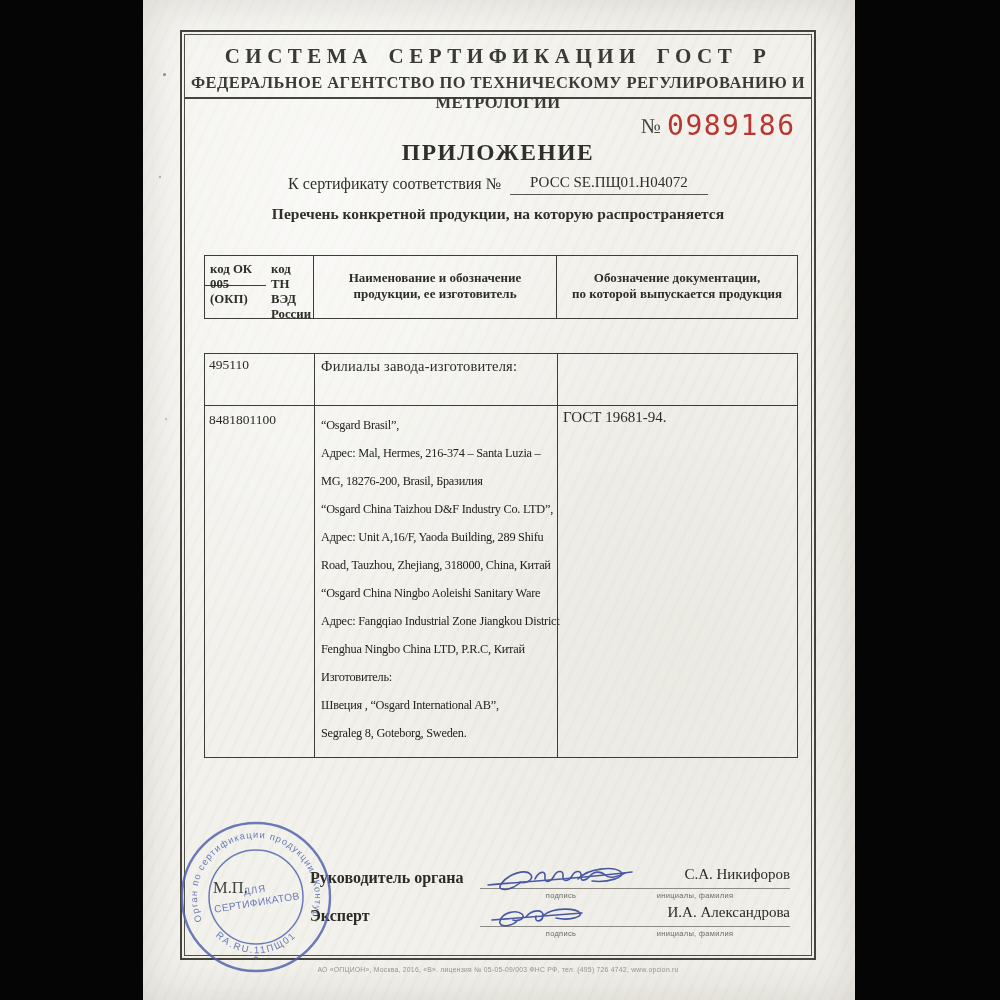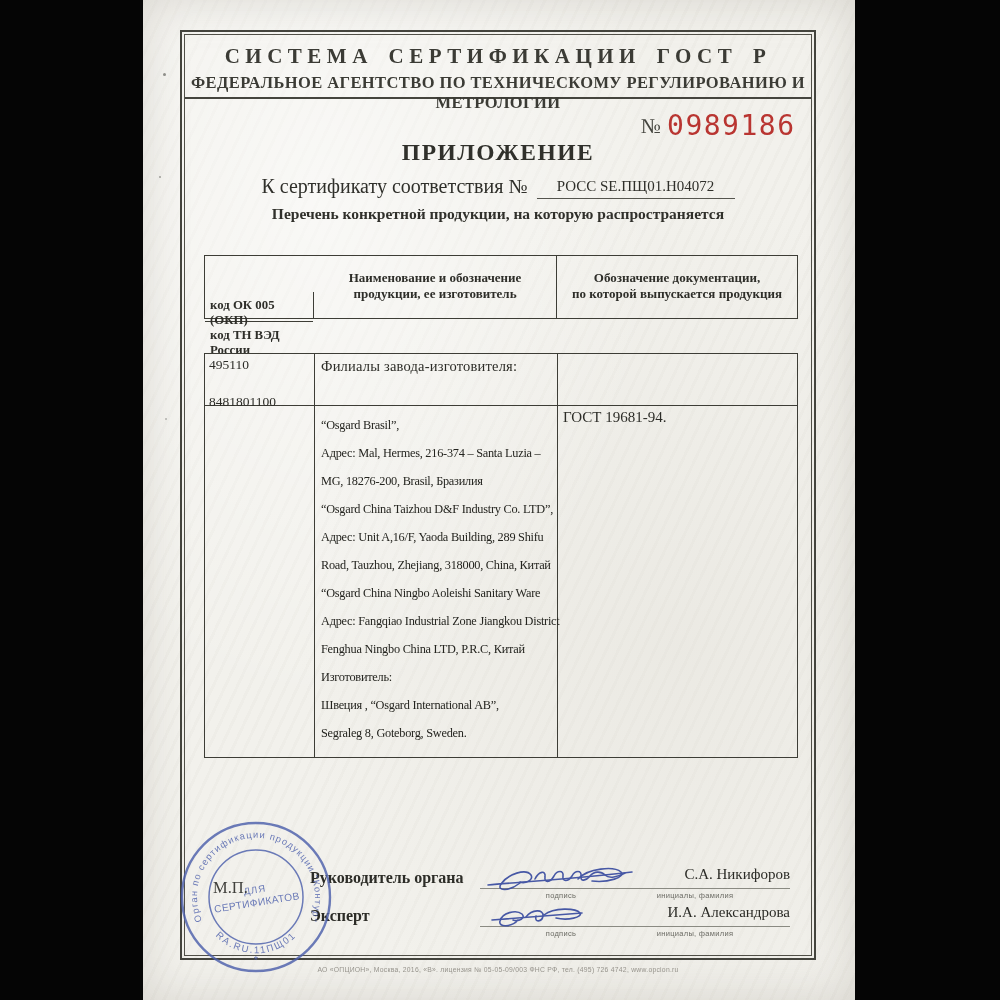--- a/index.html
+++ b/index.html
@@ -39,53 +39,53 @@
   .doc-number .nsign { font-size:21px; color:#45453f; vertical-align:2px; }
   .doc-number .nval  {
     font-family:"DejaVu Sans Mono",monospace; font-size:28px; letter-spacing:1.5px;
     color:#b93531; margin-left:6px;
   }
   .appendix-title {
     position:absolute; left:37px; top:139px; width:636px; text-align:center;
     font-size:23.5px; font-weight:bold; letter-spacing:1.5px; color:#30302b;
   }
   .cert-line { position:absolute; left:37px; top:175px; width:636px; text-align:center; white-space:nowrap; }
-  .cert-label { font-size:20px; color:#2f2f2a;text-align:right; }
+  .cert-label { font-size:16px; color:#2f2f2a;text-align:right; }
   .cert-num-wrap {
     display:inline-block; border-bottom:1.3px solid #55554e; min-width:198px;
     margin-left:9px; padding:0 4px 1px 4px;
   }
   .cert-num { display:inline-block; font-size:15px; transform:translateY(-2px); color:#2f2f2a; }
   .scope { position:absolute; left:37px; top:205px; width:636px; text-align:center;
            font-size:15.5px; font-weight:bold; line-height:18.5px; color:#30302b; }
 
   
   .spec-table {
     position:absolute; left:61px; top:255px; width:594px; height:64px;
     border:1.5px solid #3d3d36; display:flex;
   }
-  .spec-col1 { width:109px; border-right:1.5px solid #3d3d36; display:flex; flex-direction:column;margin-top:36px; }
+  .spec-col1 { width:109px; border-right:1.5px solid #3d3d36; display:flex; flex-direction:row; }
   .spec-col1 > div { font-size:12.8px; font-weight:bold; padding:6px 2px 0 5px; color:#2e2e29; }
   .spec-col1 .cell-top { height:30px; border-bottom:1.5px solid #3d3d36; }
   .spec-col1 .cell-bottom { flex:1; }
   .spec-col2 { width:243px; border-right:1.5px solid #3d3d36; }
   .spec-col3 { flex:1; }
   .spec-col2, .spec-col3 {
     text-align:center; font-size:13px; font-weight:bold; line-height:16px;
     padding-top:14px; color:#2e2e29;
   }
 
   
   .prod-table { position:absolute; left:61px; top:353px; width:594px; height:405px; border:1.5px solid #3d3d36; }
   .pt-sep-v1 { position:absolute; left:109px; top:0; bottom:0; border-left:1.5px solid #3d3d36; }
   .pt-sep-v2 { position:absolute; left:352px; top:0; bottom:0; border-left:1.5px solid #3d3d36; }
   .pt-sep-h  { position:absolute; left:0; right:0; top:51px; border-top:1.5px solid #3d3d36; }
   .pt-code1 { position:absolute; left:4px;  top:3px;  font-size:13.5px; }
   .pt-name1 { position:absolute; left:116px; top:4px; font-size:14.5px; letter-spacing:.2px; }
-  .pt-code2 { position:absolute; left:4px;  top:40px; font-size:13.5px; }
+  .pt-code2 { position:absolute; left:4px;  top:58px; font-size:13.5px; }
   .pt-doc2  { position:absolute; left:358px; top:55px; font-size:15px; }
   .prod-lines { position:absolute; left:116px; top:62px; width:234px; }
   .prod-line { font-size:12.3px; letter-spacing:-0.25px; line-height:18px;
                margin-bottom:10px; white-space:nowrap; color:#24241f; }
   .prod-line.cont { margin-top:-7px; }
 
   
   .sig-label { position:absolute; left:167px; font-size:16px; font-weight:bold; color:#2c2c27; }
   .sig-rule  { position:absolute; width:162px; left:337px; border-bottom:1.1px solid #8a8a82; height:27px; }
   .sig-rule svg { position:absolute; left:0; bottom:-8px; }

